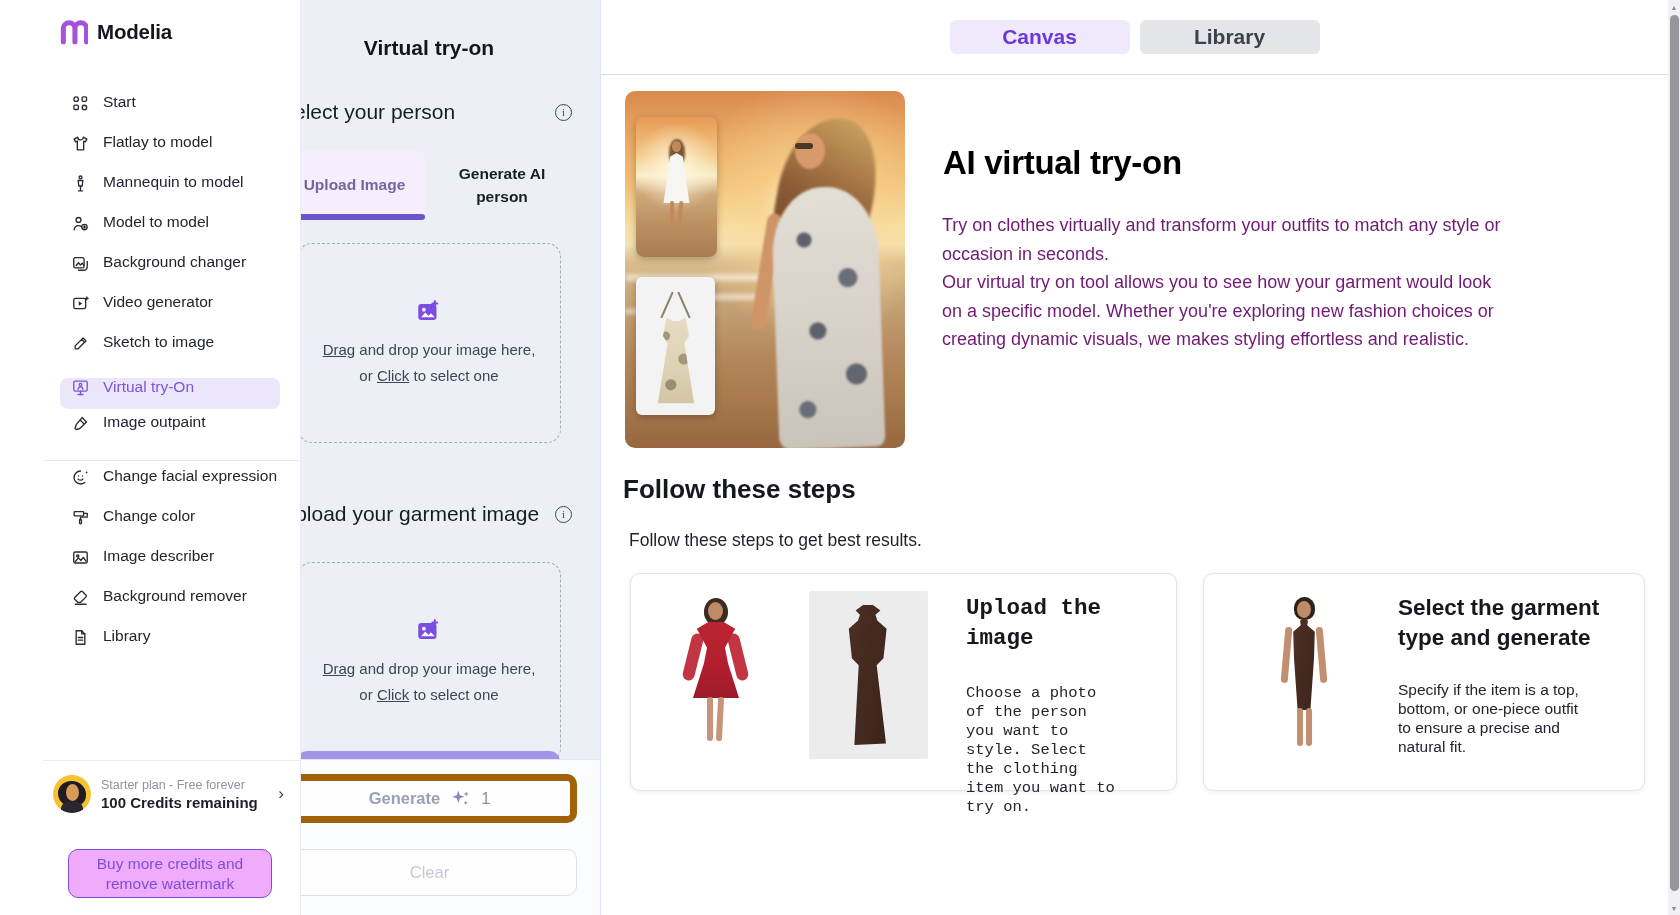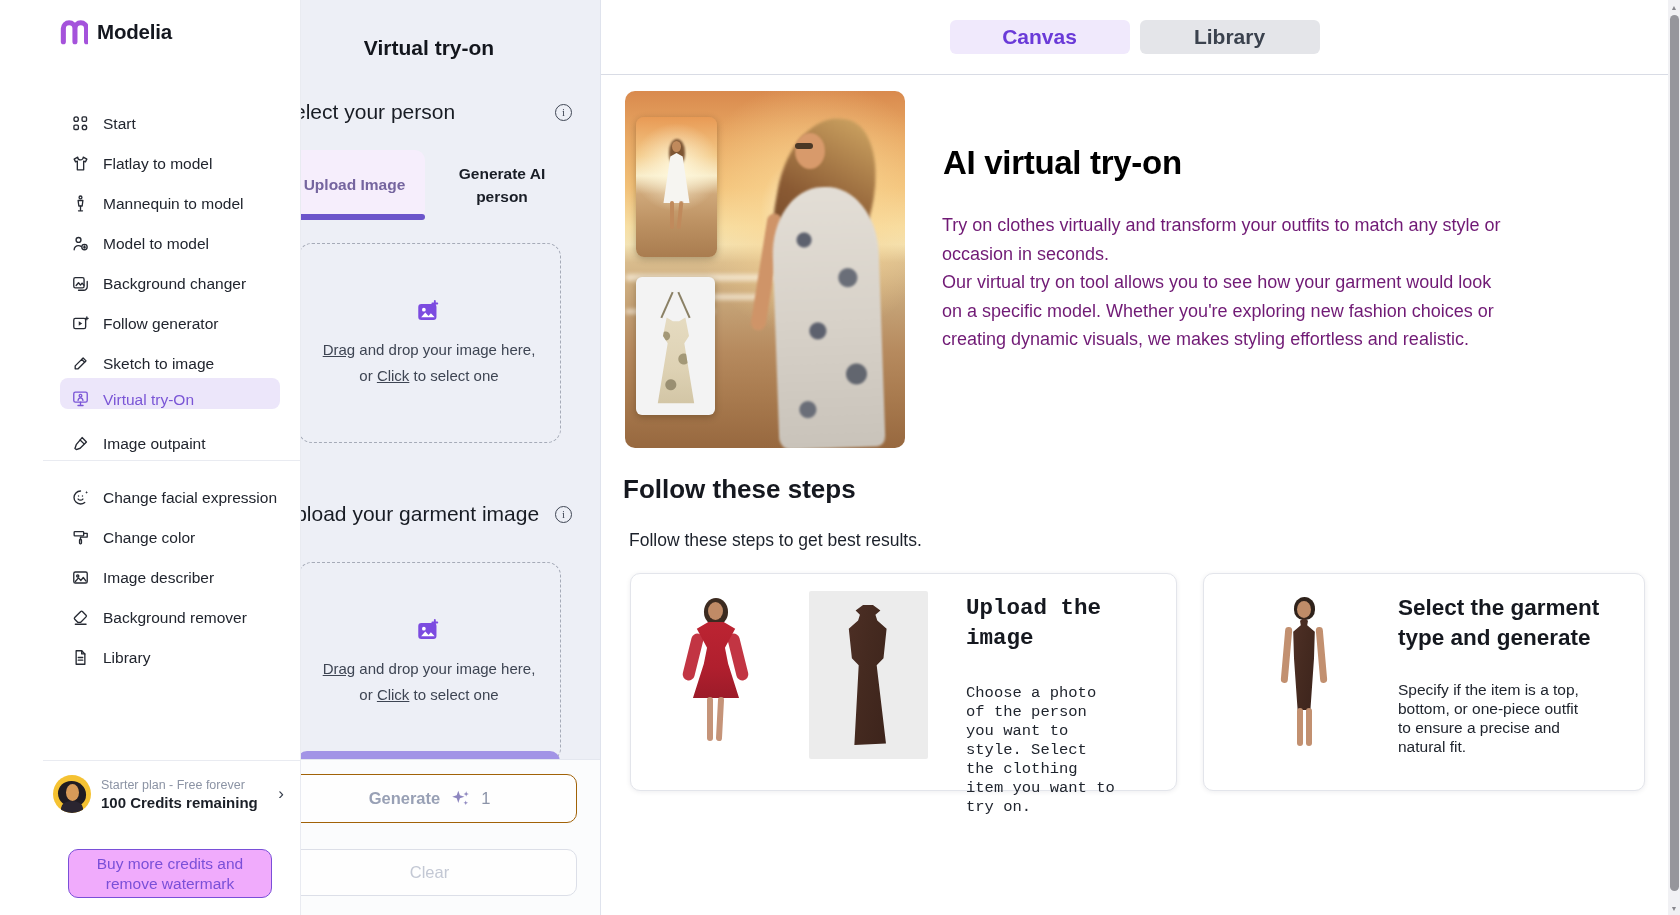--- a/index.html
+++ b/index.html
@@ -5,21 +5,21 @@
   * { box-sizing: border-box; margin: 0; padding: 0; }
   html,body { width:1680px; height:915px; overflow:hidden; }
   body { font-family:"Liberation Sans", sans-serif; background:#fff; color:#1f2430; position:relative; }
 
   
   .sidebar { position:absolute; left:0; top:0; width:258px; height:915px; background:#fff; border-right:1px solid #e9ebf1; z-index:5;margin-left:43px; }
   .logo-row { position:absolute; left:16px; top:17px; display:flex; align-items:center; gap:9px; }
   .logo-row svg { width:29px; height:29px; }
   .logo-name { font-size:20.5px; font-weight:bold; color:#14171f; letter-spacing:-.2px; }
   .nav { position:absolute; top:93px; left:0; right:0; }
-  .nav-item { height:40px; display:flex; align-items:flex-end; gap:13px; padding-left:27px; font-size:15.5px; font-weight:500; color:#21252e; cursor:pointer; }
+  .nav-item { height:40px; display:flex; align-items:flex-start; gap:13px; padding-left:27px; font-size:15.5px; font-weight:500; color:#21252e; cursor:pointer; }
   .nav-item .ico { width:20px; height:20px; display:flex; align-items:center; justify-content:center; color:#262a33; flex:0 0 20px; }
   .nav-item .ico svg { width:19px; height:19px; }
   .nav-item.active { height:31px; margin:4.5px 20px 4.5px 17px; padding-left:10px; border-radius:8px; background:#ece6fa; color:#7a55d6; }
   .nav-item.active .ico { color:#7a55d6; }
   .nav-divider { height:1px; background:#e9ebf1; margin:7px 0 6px 0; }
   .plan-box { position:absolute; left:0; right:0; top:760px; bottom:0; border-top:1px solid #e9ebf1; background:#fff; }
   .plan-row { margin:12px 10px 0 8px; display:flex; align-items:center; gap:10px; padding:2px; cursor:pointer; }
   .avatar { width:38px; height:38px; border-radius:50%; background:#f5c232; position:relative; overflow:hidden; flex:0 0 38px; }
   .avatar .hair { position:absolute; left:5px; top:6px; width:28px; height:26px; background:#201c22; border-radius:48% 52% 46% 54%; }
   .avatar .facef { position:absolute; left:13px; top:9px; width:13px; height:17px; background:#d79a58; border-radius:50%; }
@@ -42,21 +42,21 @@
   .tab-upload { width:141px; background:#f6eefc; border-radius:10px; position:relative; display:flex; align-items:center; justify-content:center; font-size:15.5px; font-weight:bold; color:#75659f; cursor:pointer; }
   .tab-upload::after { content:""; position:absolute; left:0; right:0; bottom:0; height:6px; border-radius:5px; background:#6c55cb; }
   .tab-generate { width:122px; margin-left:16px; display:flex; align-items:center; justify-content:center; text-align:center; font-size:15.5px; font-weight:bold; color:#191d26; line-height:1.5; cursor:pointer; }
   .dz { margin:23px auto 0 auto; width:263px; height:200px; border:1.4px dashed #a6abb8; border-radius:14px; display:flex; flex-direction:column; align-items:center; justify-content:center; cursor:pointer; }
   .dz.second { margin-top:36px; }
   .dz-ico svg { width:28px; height:28px; }
   .dz-text { margin-top:7px; font-size:15px; color:#3e4553; line-height:26px; text-align:center; }
   .u { text-decoration:underline; }
   .cut-btn { position:absolute; left:39px; top:751px; width:263px; height:12px; border-radius:10px 10px 0 0; background:#a294e6; }
   .panel-footer { position:absolute; left:0; right:0; top:759px; bottom:0; background:#fbfcfd; border-top:1px solid #e4e7ef; }
-  .gen-btn { position:absolute; left:24px; right:23px; top:14px; height:49px; border:1px solid #a16207; border-radius:10px; background:#fefefe; display:flex; align-items:center; justify-content:center; gap:10px; font-size:16.5px; font-weight:bold; color:#98a0b5; cursor:default; font-family:inherit; }
+  .gen-btn { position:absolute; left:24px; right:23px; top:14px; height:49px; border:7px solid #a16207; border-radius:10px; background:#fefefe; display:flex; align-items:center; justify-content:center; gap:10px; font-size:16.5px; font-weight:bold; color:#98a0b5; cursor:default; font-family:inherit; }
   .gen-btn svg { width:21px; height:21px; }
   .gen-cost { font-weight:500; color:#8b93a8; }
   .clear-btn { position:absolute; left:24px; right:23px; top:89px; height:47px; border:1px solid #dcdfe8; border-radius:10px; background:#fefefe; display:flex; align-items:center; justify-content:center; font-size:16.5px; color:#c3c8d4; cursor:default; font-family:inherit; }
 
   
   .main { position:absolute; left:601px; top:0; width:1067px; height:915px; background:#fff; }
   .tabbar { height:75px; border-bottom:1px solid #d9dce5; display:flex; align-items:center; justify-content:center; gap:10px; }
   .main-tab { width:180px; height:34px; border-radius:6px; display:flex; align-items:center; justify-content:center; font-size:21px; font-weight:bold; cursor:pointer; }
   .main-tab.canvas { background:#f0e9fc; color:#6a3ad8; }
   .main-tab.library { background:#e4e5e9; color:#3b424e; }
@@ -223,21 +223,21 @@
       <span>Background changer</span>
     </div>
     <div class="nav-item">
       <span class="ico">
           <svg viewBox="0 0 24 24" fill="none" stroke="currentColor" stroke-width="1.7" stroke-linecap="round" stroke-linejoin="round">
             <rect x="3.5" y="5.5" width="15" height="13" rx="2"></rect>
             <path d="M9.8 9.3v5.4l4.4-2.7z" fill="currentColor" stroke="none"></path>
             <path d="M20 3.8v3.4M18.3 5.5h3.4"></path>
           </svg>
         </span>
-      <span>Follow generator</span>
+      <span>Video generator</span>
     </div>
     <div class="nav-item">
       <span class="ico">
           <svg viewBox="0 0 24 24" fill="none" stroke="currentColor" stroke-width="1.7" stroke-linecap="round" stroke-linejoin="round">
             <path d="M13.5 6.8 17.2 10.5 9 18.7H5.3V15z"></path>
             <path d="M13.5 6.8l1.8-1.8 3.7 3.7-1.8 1.8"></path>
           </svg>
         </span>
       <span>Sketch to image</span>
     </div>

